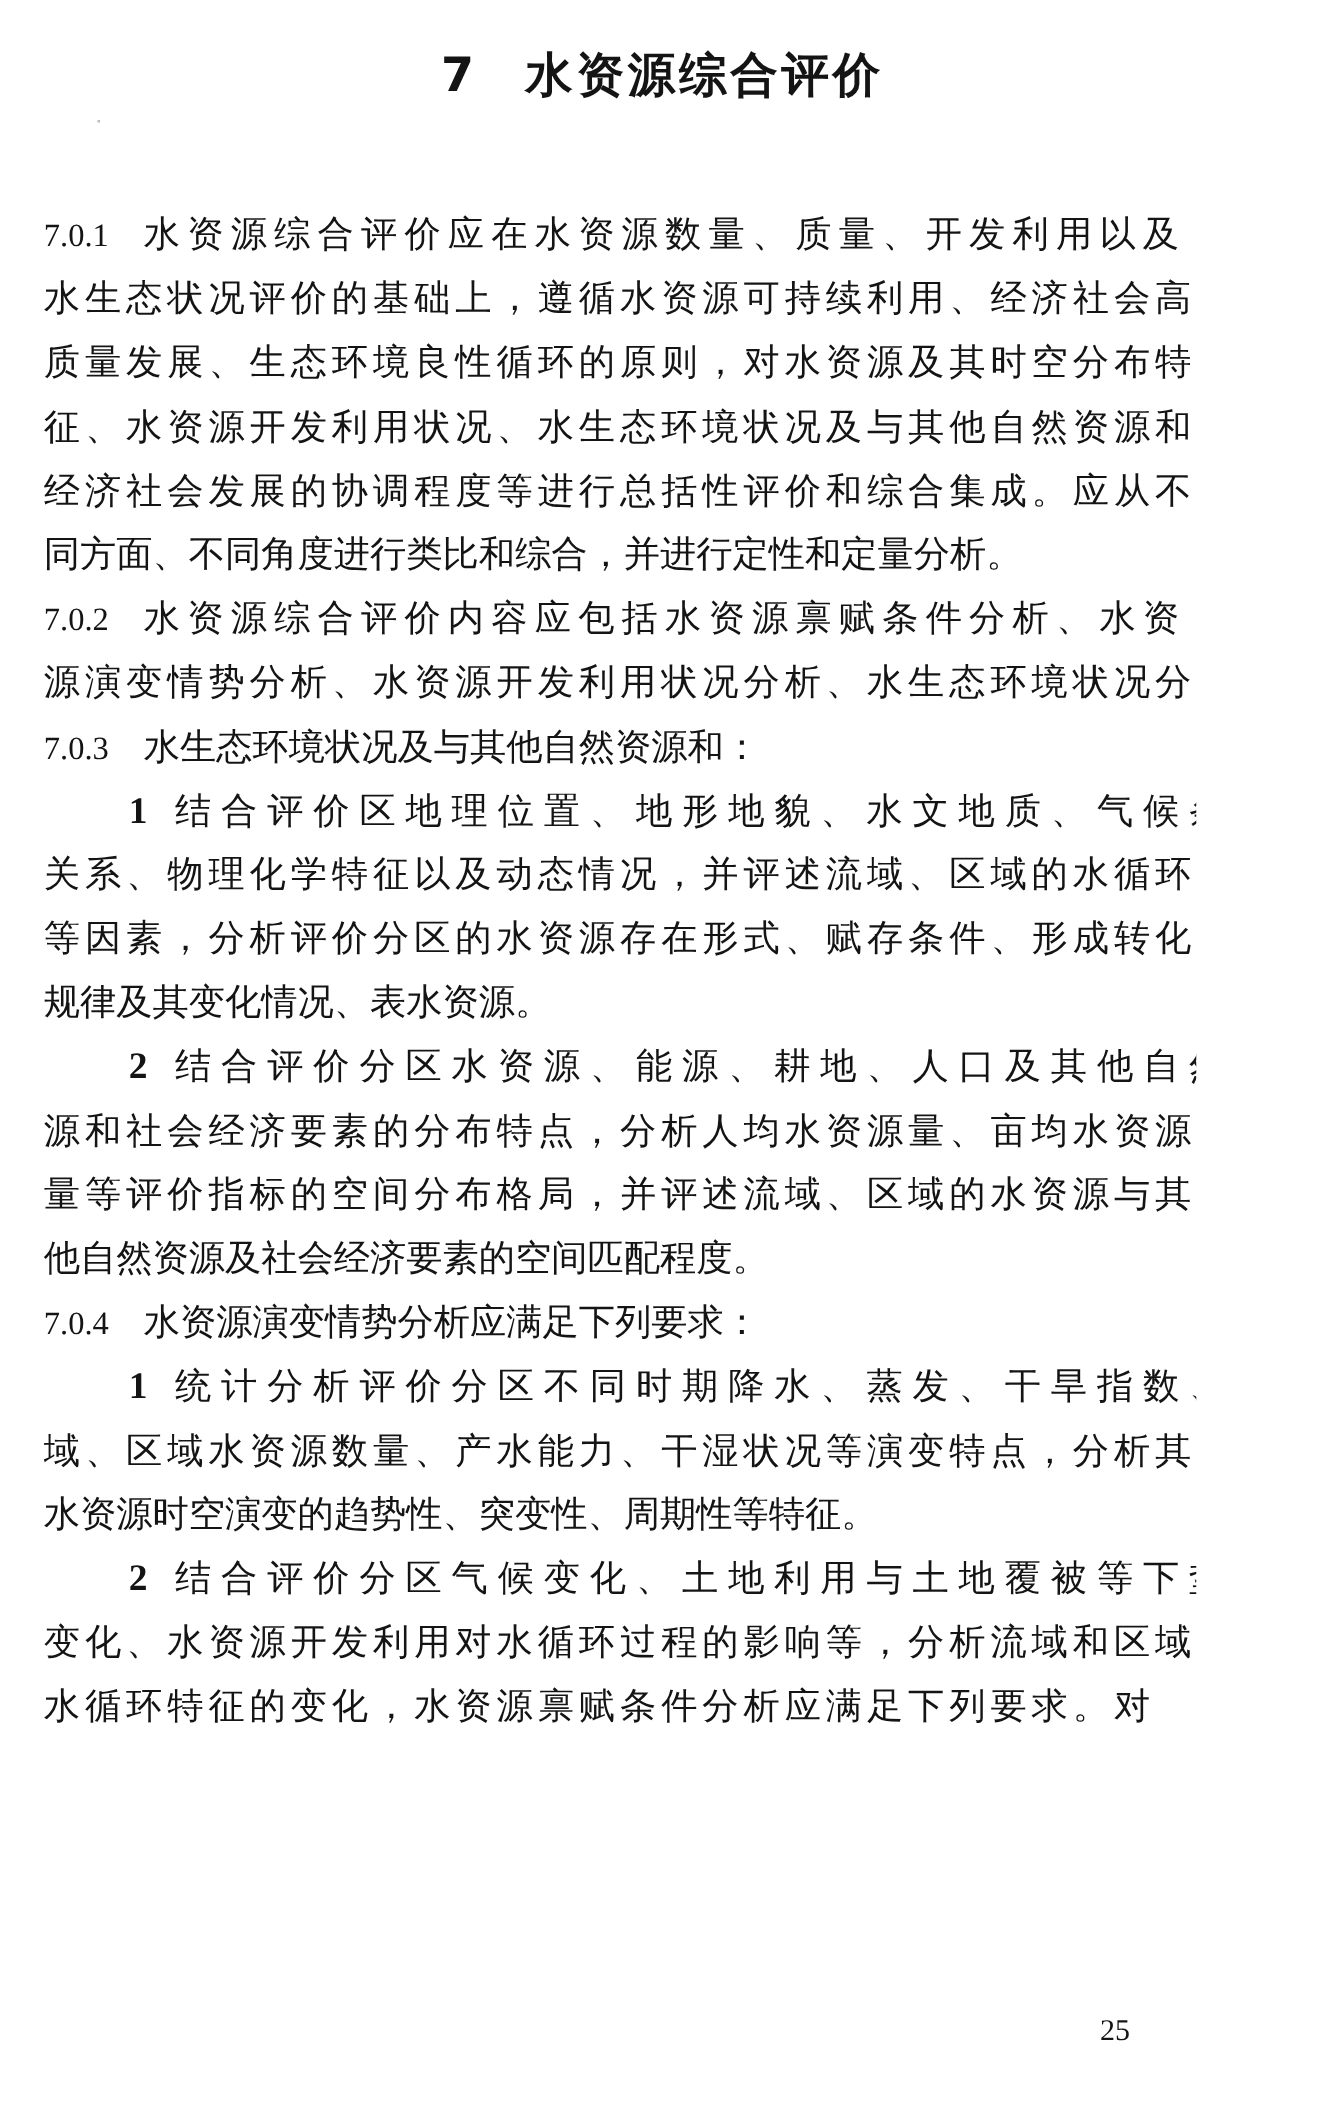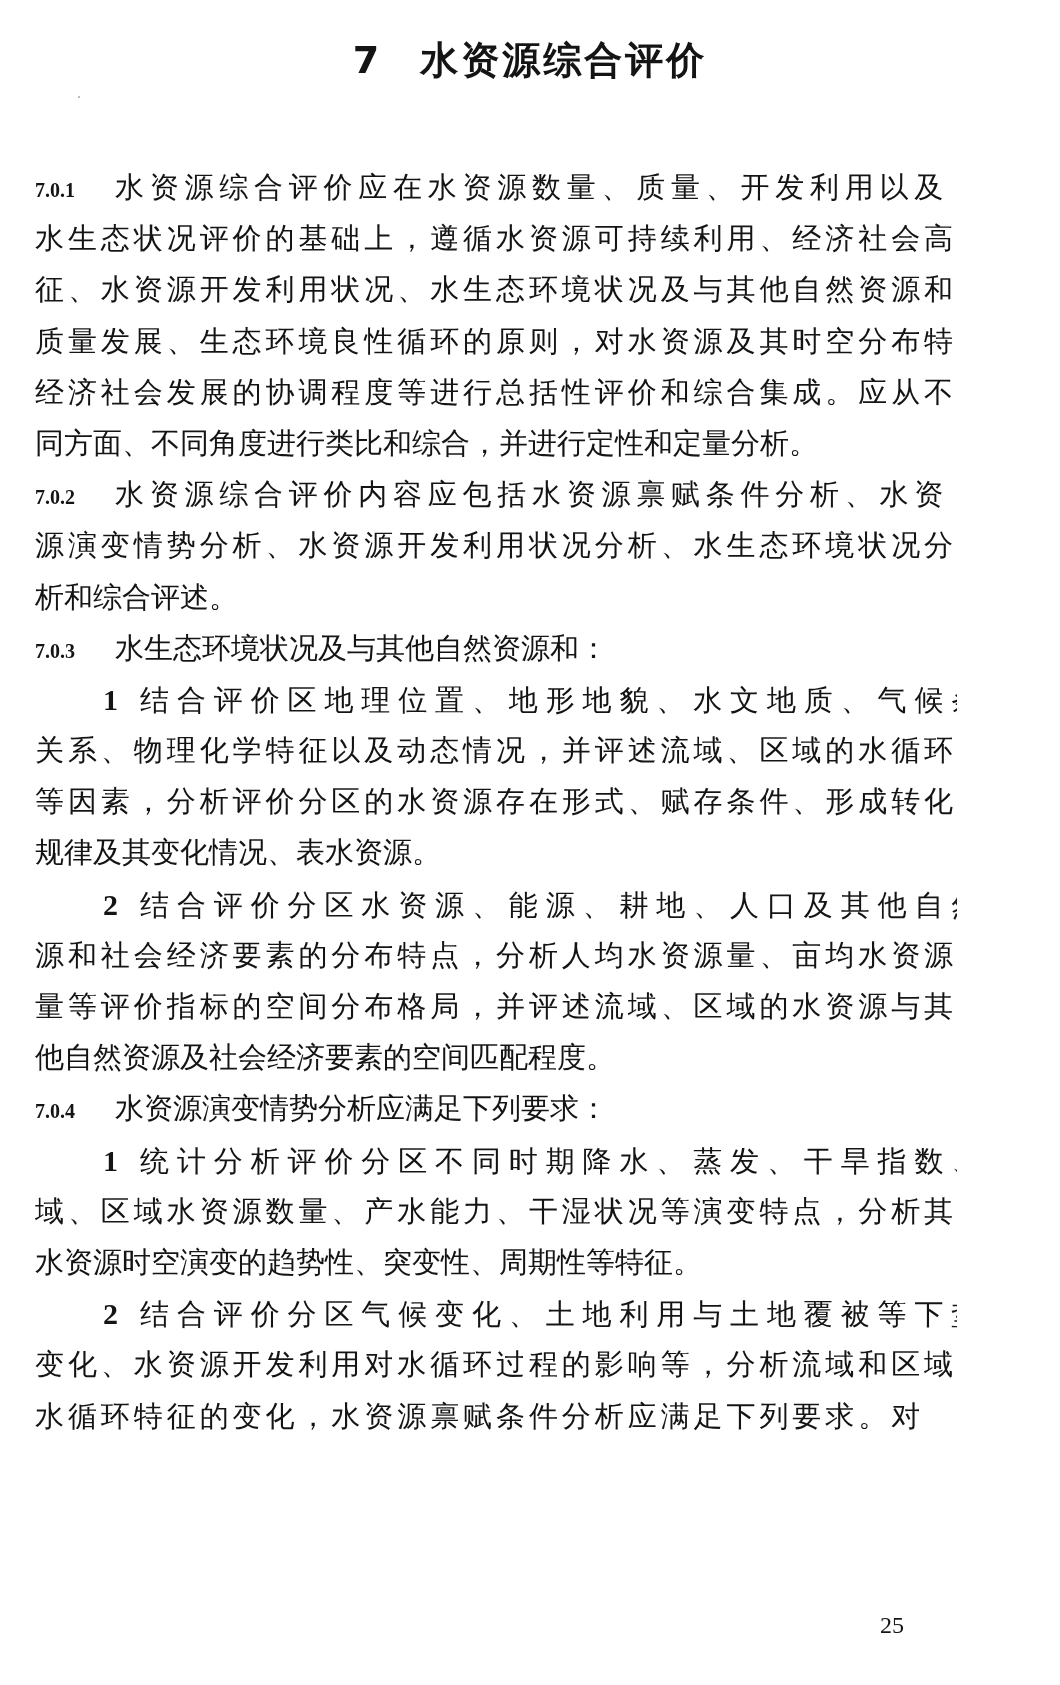--- a/index.html
+++ b/index.html
@@ -13,45 +13,44 @@
     font-weight: bold; font-size: 38px; line-height: 60px; letter-spacing: 3px;
   }
   .title .num { margin-right: 38px; }
   .mark { position: absolute; left: 78px; top: 96px; width: 2px; height: 2px; background: #bbb; }
   .body { position: absolute; left: 35px; top: 162px; width: 922px; }
   .line {
     height: 51.2px; line-height: 51.2px; font-size: 29px; white-space: nowrap;
     text-align: justify; text-align-last: justify; display: block; overflow: hidden;
   }
   .line.last { text-align-last: left; }
-  .line .clause { font-weight: bold; font-family: "Liberation Serif", "DejaVu Serif", serif; font-size: 20px; margin-right: 40px; }
+  .line .clause { font-weight: normal; font-family: "Liberation Serif", "DejaVu Serif", serif; font-size: 26px; margin-right: 28px; }
   .line .item { font-weight: bold; font-family: "Liberation Serif", "DejaVu Serif", serif; font-size: 30px; margin-left: 68px; margin-right: 22px; }
   .page-number {
     position: absolute; left: 880px; top: 1612px; font-size: 24px;
     font-family: "Liberation Serif", "DejaVu Serif", serif;
   }
 </style>
 </head>
 <body>
 
 <div class="title">
   <span class="num">7</span><span>水资源综合评价</span>
 </div>
 <div class="mark"></div>
 
 <div class="body" id="body">
     <div class="line" style="text-align-last: left;"><span class="clause">7.0.1</span><span style="letter-spacing: 5.75px;">水资源综合评价应在水资源数量、质量、开发利用以及</span></div>
     <div class="line" style="text-align-last: left;"><span style="letter-spacing: 3.92857px;">水生态状况评价的基础上，遵循水资源可持续利用、经济社会高</span></div>
+    <div class="line" style="text-align-last: left;"><span style="letter-spacing: 3.92857px;">质量发展、生态环境良性循环的原则，对水资源及其时空分布特</span></div>
     <div class="line" style="text-align-last: left;"><span style="letter-spacing: 3.92857px;">征、水资源开发利用状况、水生态环境状况及与其他自然资源和</span></div>
-    <div class="line" style="text-align-last: left;"><span style="letter-spacing: 3.92857px;">质量发展、生态环境良性循环的原则，对水资源及其时空分布特</span></div>
     <div class="line" style="text-align-last: left;"><span style="letter-spacing: 3.92857px;">经济社会发展的协调程度等进行总括性评价和综合集成。应从不</span></div>
     <div class="line last"><span>同方面、不同角度进行类比和综合，并进行定性和定量分析。</span></div>
     <div class="line" style="text-align-last: left;"><span class="clause">7.0.2</span><span style="letter-spacing: 5.75px;">水资源综合评价内容应包括水资源禀赋条件分析、水资</span></div>
     <div class="line" style="text-align-last: left;"><span style="letter-spacing: 3.92857px;">源演变情势分析、水资源开发利用状况分析、水生态环境状况分</span></div>
-    <div class="line last"><span>析和综合评述。</span></div>
     <div class="line last"><span class="clause">7.0.3</span><span>水生态环境状况及与其他自然资源和：</span></div>
     <div class="line" style="text-align-last: left;"><span class="item">1</span><span style="letter-spacing: 7.875px;">结合评价区地理位置、地形地貌、水文地质、气候条件</span></div>
     <div class="line" style="text-align-last: left;"><span style="letter-spacing: 3.92857px;">关系、物理化学特征以及动态情况，并评述流域、区域的水循环</span></div>
     <div class="line" style="text-align-last: left;"><span style="letter-spacing: 3.92857px;">等因素，分析评价分区的水资源存在形式、赋存条件、形成转化</span></div>
     <div class="line last"><span>规律及其变化情况、表水资源。</span></div>
     <div class="line" style="text-align-last: left;"><span class="item">2</span><span style="letter-spacing: 7.875px;">结合评价分区水资源、能源、耕地、人口及其他自然资</span></div>
     <div class="line" style="text-align-last: left;"><span style="letter-spacing: 3.92857px;">源和社会经济要素的分布特点，分析人均水资源量、亩均水资源</span></div>
     <div class="line" style="text-align-last: left;"><span style="letter-spacing: 3.92857px;">量等评价指标的空间分布格局，并评述流域、区域的水资源与其</span></div>
     <div class="line last"><span>他自然资源及社会经济要素的空间匹配程度。</span></div>
     <div class="line last"><span class="clause">7.0.4</span><span>水资源演变情势分析应满足下列要求：</span></div>

